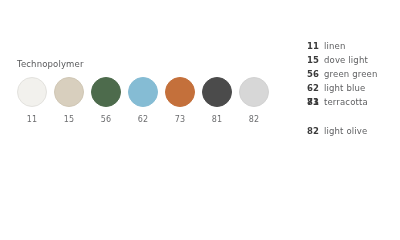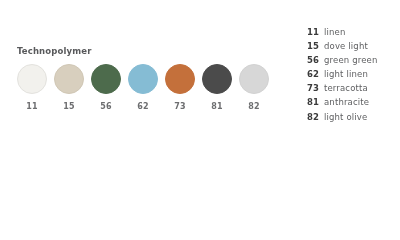--- a/index.html
+++ b/index.html
@@ -17,24 +17,23 @@
 
   #palette-figure {
     position: absolute;
     inset: 0;
   }
 
   
   .swatch-group {
     position: absolute;
     left: 0;
-    top: 4px;
+    top: 17px;
     width: 290px;
     height: 169px;
-    font-weight: bold;
   }
 
   .group-title {
     position: absolute;
     left: 17px;
     top: 42px;
     font-size: 8.5px;
     color: #58595b;
     letter-spacing: 0.15px;
     white-space: nowrap;
@@ -92,20 +91,21 @@
     font-weight: bold;
     color: #3b3b3b;
     letter-spacing: 0.1px;
   }
 
   .legend-name {
     font-size: 8.5px;
     color: #5e5f61;
     letter-spacing: 0.15px;
     padding-left: 1px;
+    margin-top: 14px;
   }
 </style>
 </head>
 <body>
 
 <div id="palette-figure">
 
   <div class="swatch-group">
     <div class="group-title">Technopolymer</div>
 
@@ -149,29 +149,28 @@
       <div class="legend-row">
         <span class="legend-code">15</span>
         <span class="legend-name">dove light</span>
       </div>
       <div class="legend-row">
         <span class="legend-code">56</span>
         <span class="legend-name">green green</span>
       </div>
       <div class="legend-row">
         <span class="legend-code">62</span>
-        <span class="legend-name">light linen</span>
+        <span class="legend-name">light blue</span>
       </div>
       <div class="legend-row">
         <span class="legend-code">73</span>
         <span class="legend-name">terracotta</span>
       </div>
       <div class="legend-row">
         <span class="legend-code">81</span>
-        <span class="legend-name">anthracite</span>
       </div>
       <div class="legend-row">
         <span class="legend-code">82</span>
         <span class="legend-name">light olive</span>
       </div>
     </div>
 
 </div>
 
 </body></html>

